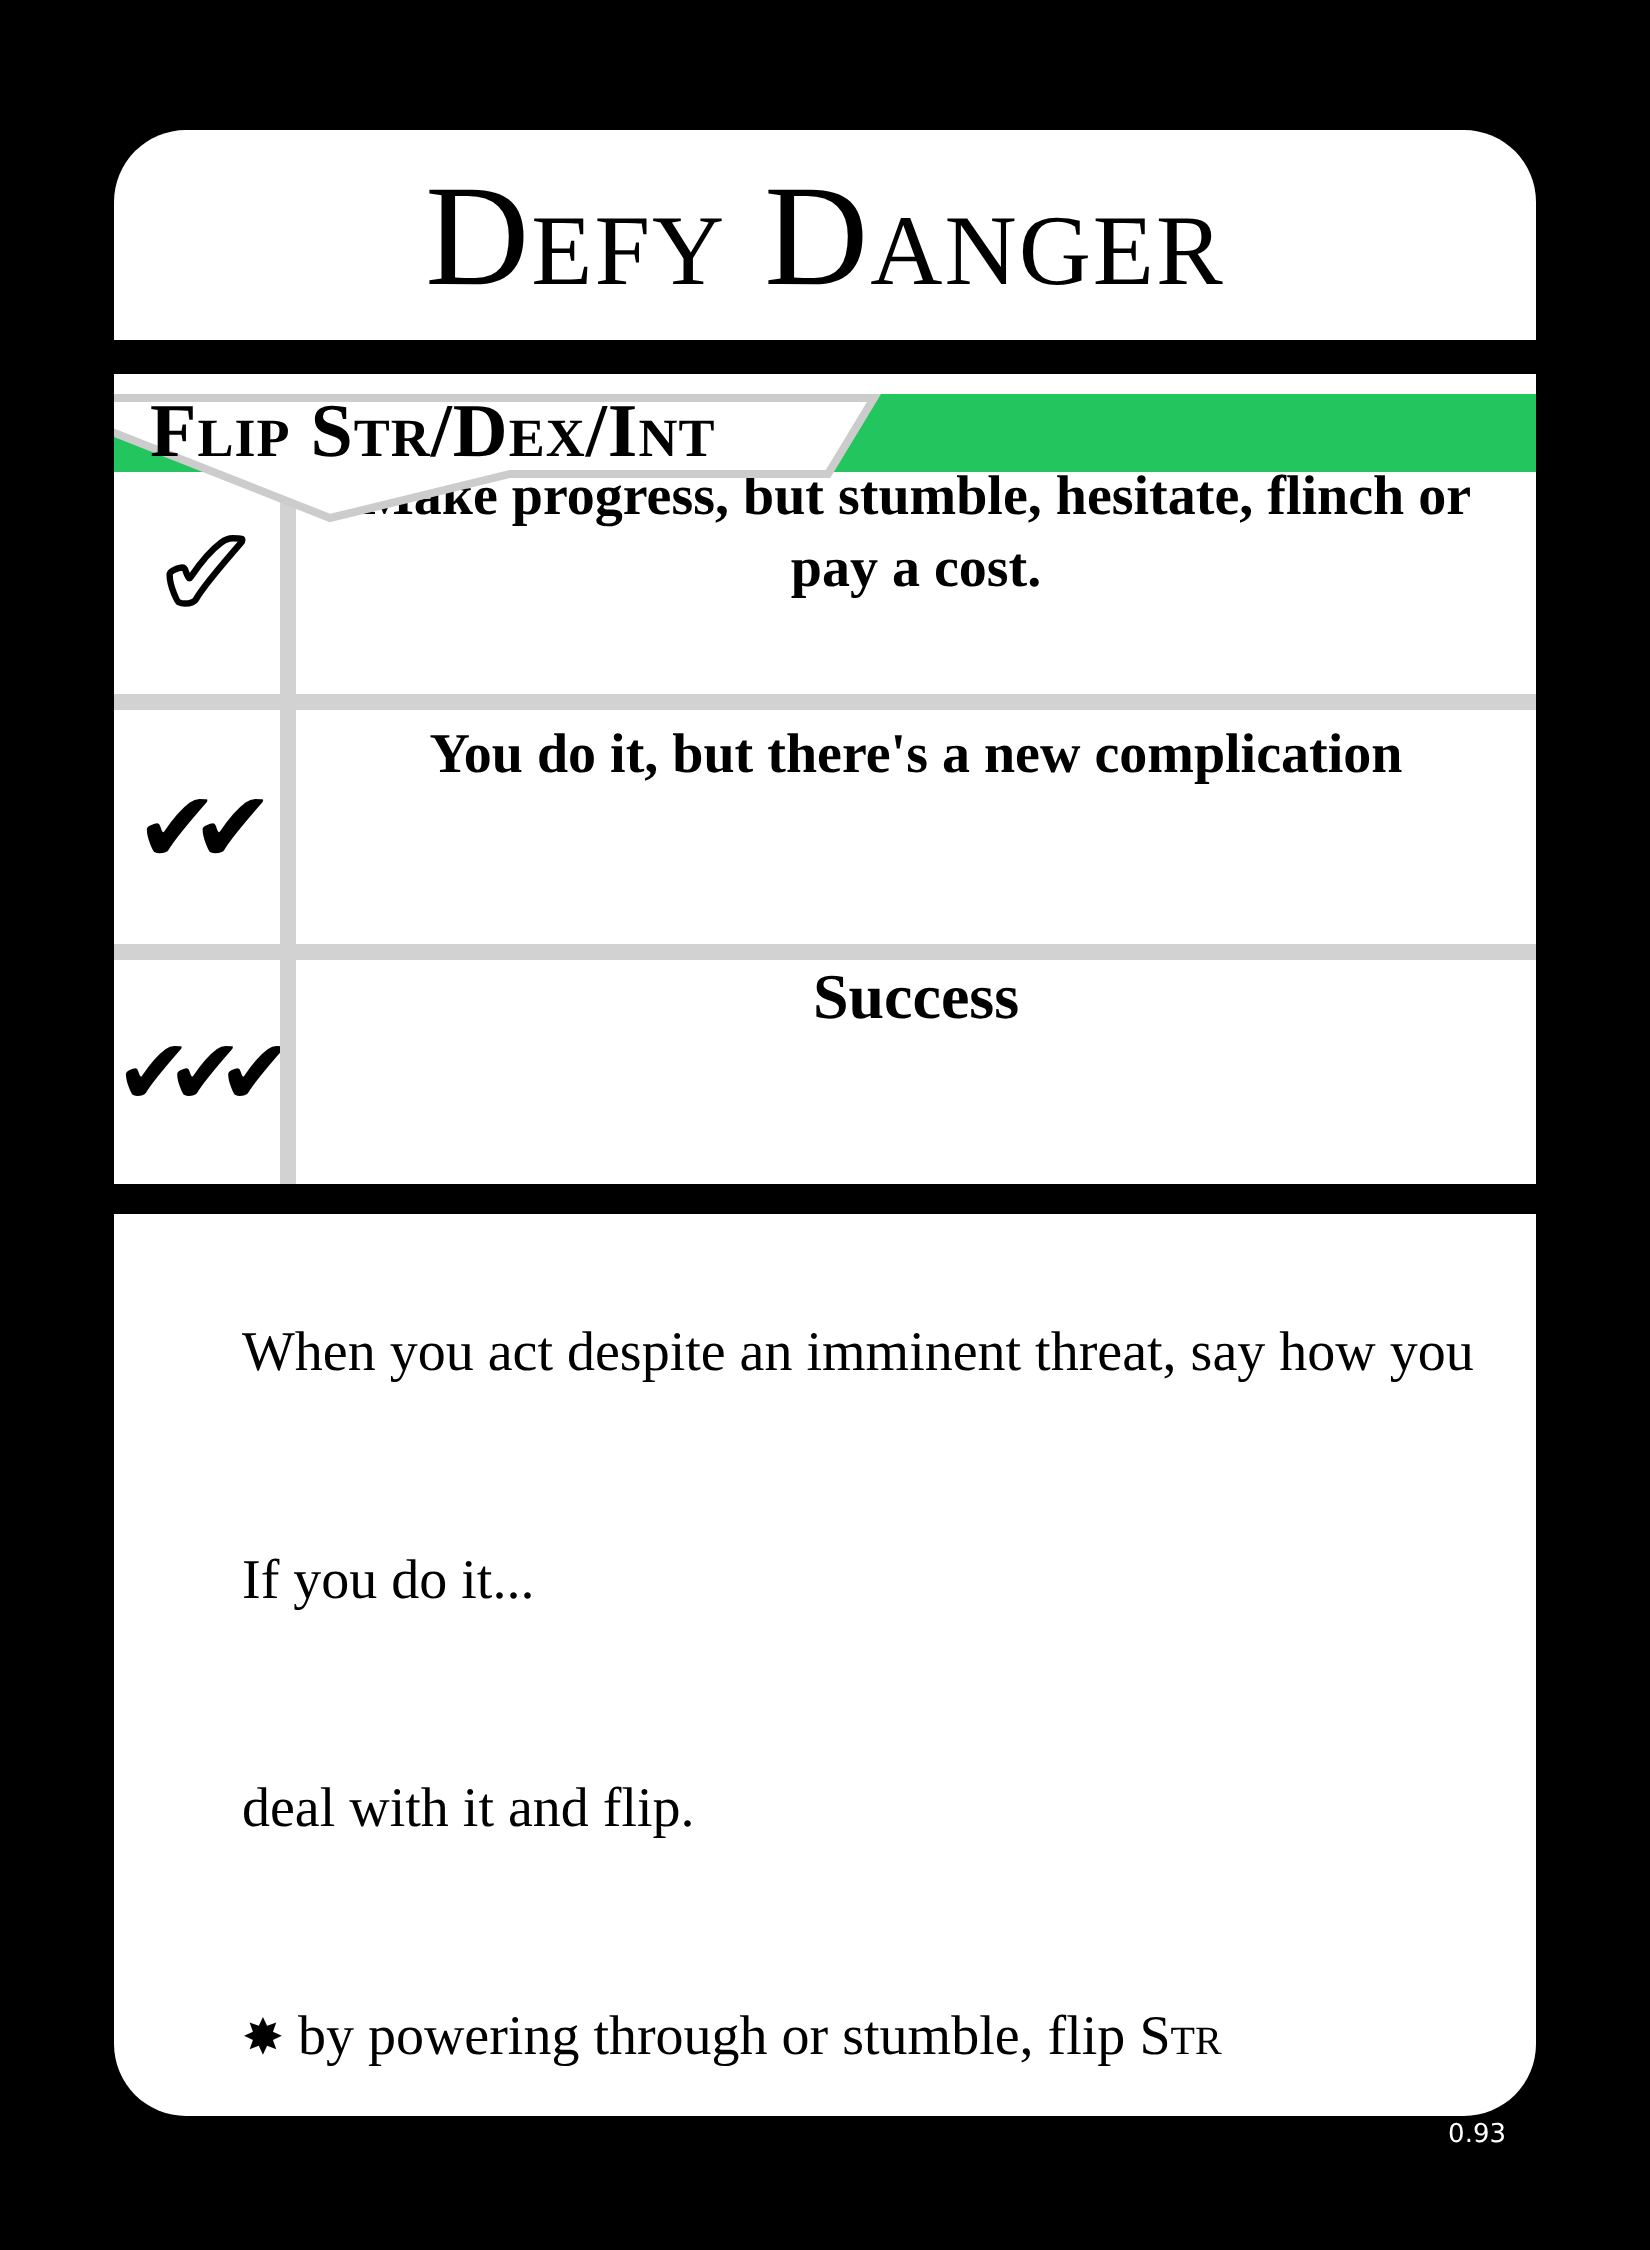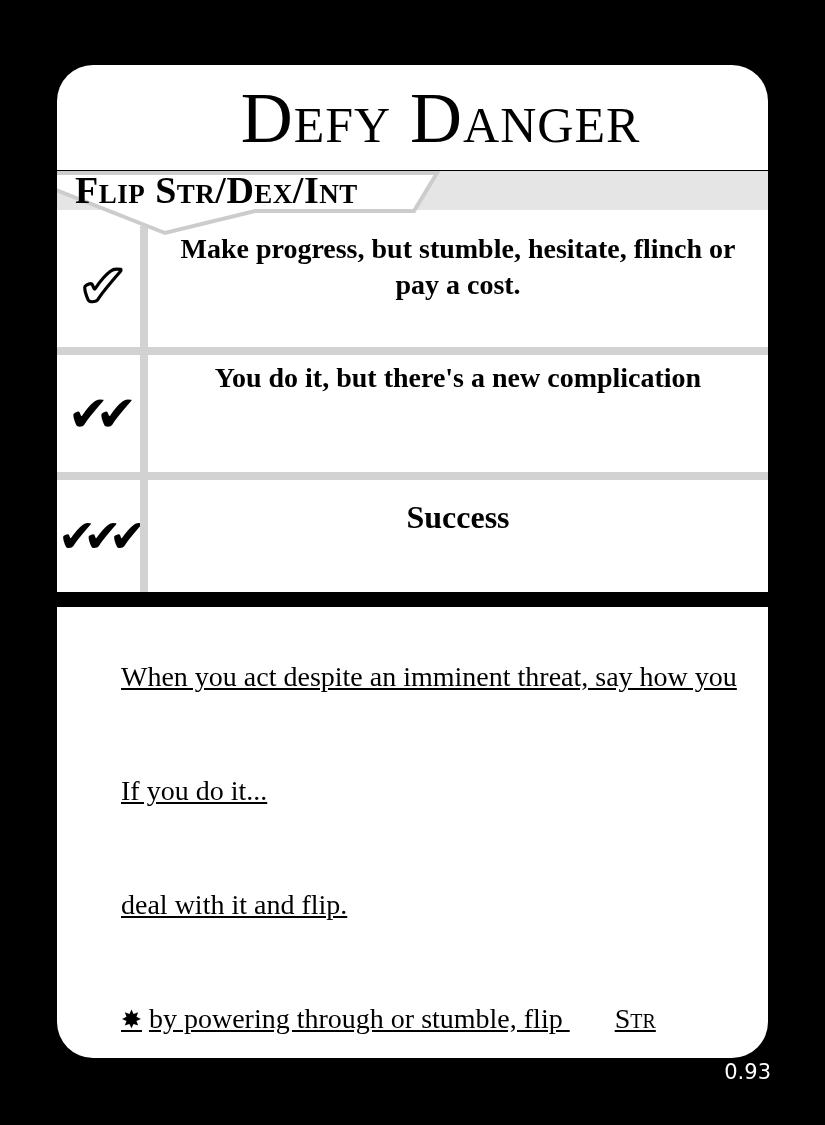--- a/index.html
+++ b/index.html
@@ -14,38 +14,38 @@
     position: absolute;
     left: 57px; top: 65px;
     width: 711px; height: 993px;
     background: #fff;
     border-radius: 36px;
     overflow: hidden;
   }
   
   .title-section {
     position: absolute; left: 0; top: 0; width: 100%; height: 105px;
-    display: flex; align-items: center; justify-content: center; margin-left: 28px;
+    display: flex; align-items: center; justify-content: center;
   }
   .card-title {
     font-size: 72px;
     font-variant: small-caps;
     color: #000;
     letter-spacing: 1px;
     line-height: 1;
     margin: 0;
     font-weight: normal;
   }
   .black-band { position: absolute; left: 0; width: 100%; background: #000; }
   .band1 { top: 105px; height: 17px; }
   .band2 { top: 527px; height: 15px; }
   
   .gray-band {
-    position: absolute; left: 0; top: 106px; width: 100%; height: 39px;
-    background: #e5e5e5;
+    position: absolute; left: 0; top: 132px; width: 100%; height: 39px;
+    background: #22c55e;
     z-index: 3;
   }
   .ribbon-svg { position: absolute; left: 0; top: 0; }
   .ribbon-label {
     position: absolute; left: 18px; top: -2px;
     font-size: 38px; font-weight: bold;
     font-variant: small-caps;
     line-height: 42px;
     color: #000;
     z-index: 4;
@@ -71,52 +71,52 @@
     overflow: visible;
   }
   .text-cell {
     flex: 1;
     text-align: center;
     padding: 5px 14px 0 14px;
     font-size: 28px; line-height: 36px;
     color: #000;
     font-weight: bold;
   }
-  .text-cell.success-cell { font-size: 32px; padding-top: 19px; }
+  .text-cell.success-cell { font-size: 32px; padding-top: 0; }
   .solid-checks {
     font-family: "DejaVu Sans", sans-serif;
     font-size: 50px;
     letter-spacing: -14px;
     margin-right: 14px;
     color: #000;
     line-height: 1;
     font-style: italic;
   }
   
   .body-section {
     position: absolute; left: 0; top: 542px; width: 100%; height: 451px;
     padding: 13px 22px 0 22px;
     box-sizing: border-box;
     font-size: 28px;
     color: #000;
   }
   .body-line { line-height: 38px; white-space: pre-wrap; }
-  .body-line span { white-space: pre-wrap; text-decoration: underline; }
-  .sc { font-variant: small-caps; margin-left: 45px; }
+  .body-line span { white-space: pre-wrap; }
+  .sc { font-variant: small-caps; }
   .star-bullet {
     font-family: "DejaVu Sans", sans-serif;
     font-size: 25px;
     margin-right: 7px;
   }
   
   .version-label {
-    position: absolute; right: 54px; top: 1060px;
+    position: absolute; right: 72px; top: 1060px;
     color: #fff;
     font-family: "DejaVu Sans", sans-serif;
-    font-size: 21px;
+    font-size: 13px;
   }
 </style>
 </head>
 <body>
 
 <div class="card">
 
   <div class="title-section">
     <h1 class="card-title">Defy Danger</h1>
   </div>

